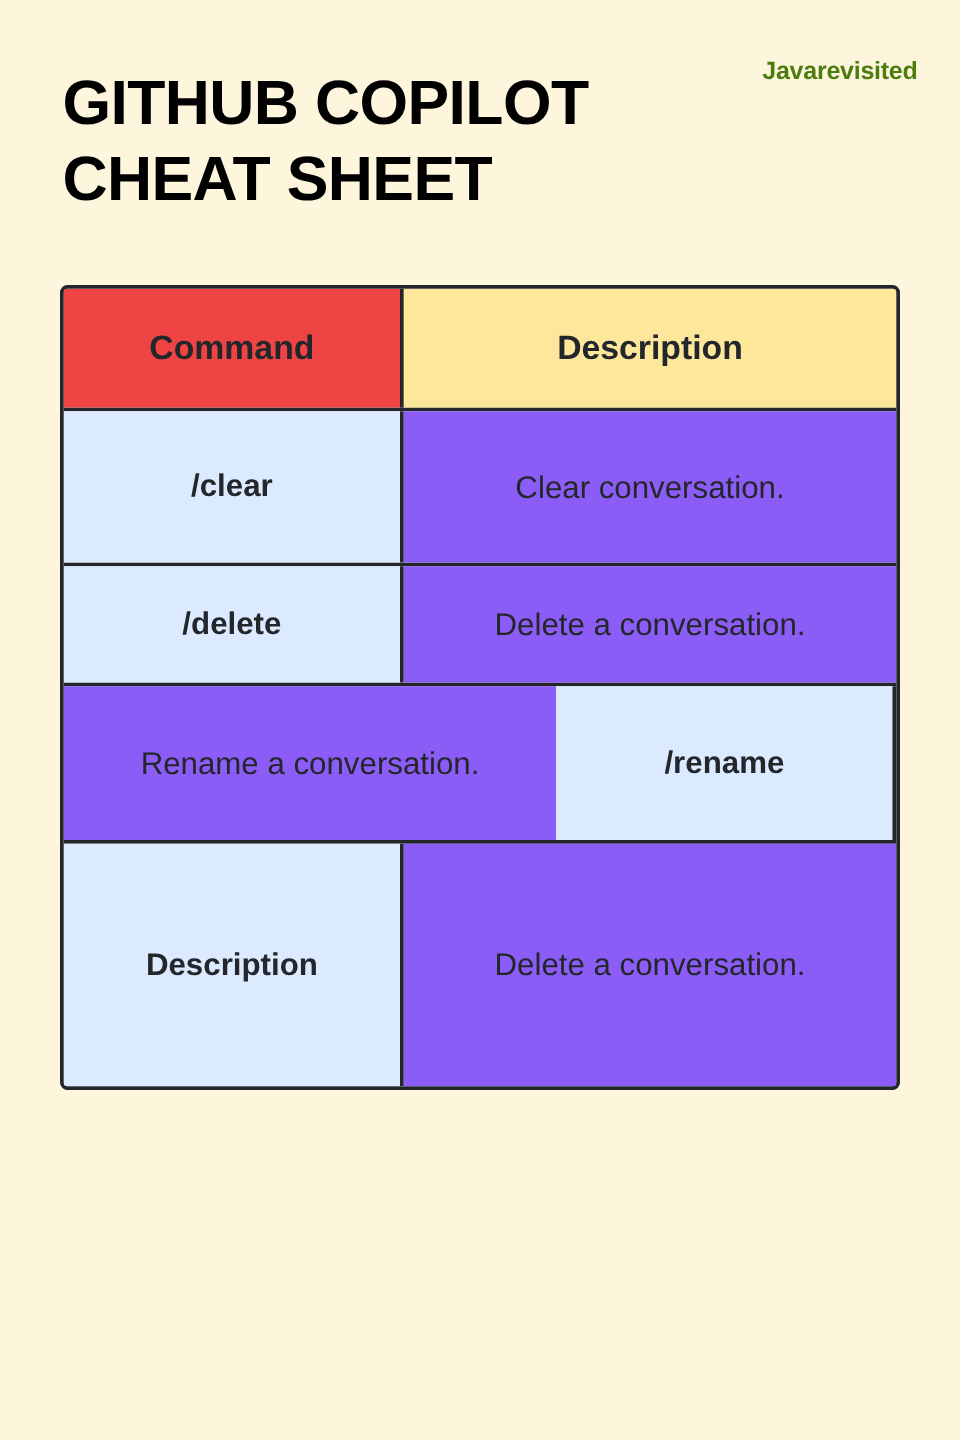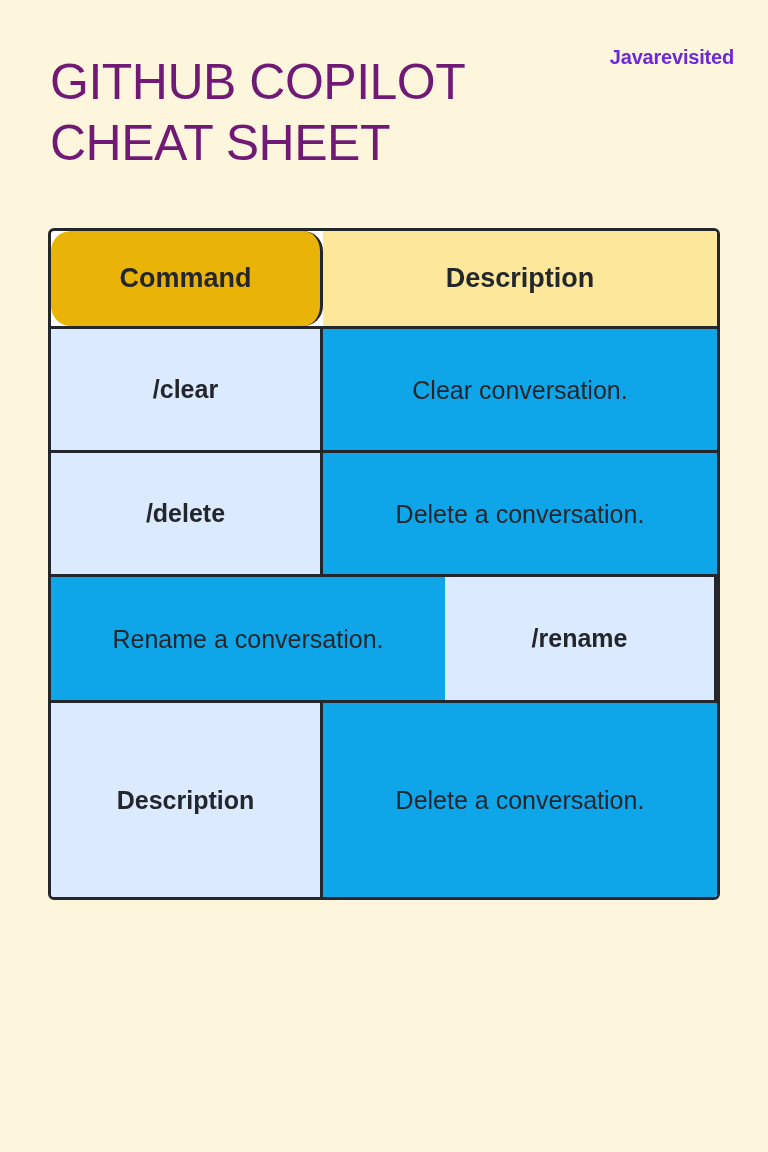--- a/index.html
+++ b/index.html
@@ -18,31 +18,31 @@
     height: 1152px;
     position: relative;
     padding: 0;
   }
   .brand {
     position: absolute;
     top: 46px;
     right: 34px;
     font-size: 20px;
     font-weight: 700;
-    color: #6d28d9;
+    color: #4d7c0f;
     letter-spacing: -0.2px;
   }
   .title {
     position: absolute;
     top: 52px;
     left: 50px;
     font-size: 50px;
     line-height: 1.22;
-    font-weight: 400;
-    color: #701a75;
+    font-weight: 700;
+    color: #000000;
     letter-spacing: -0.5px;
     max-width: 520px;
     text-transform: uppercase;
   }
   .table {
     position: absolute;
     left: 48px;
     top: 228px;
     width: 672px;
     border: 3px solid #23262b;
@@ -66,35 +66,35 @@
   }
   .cell-command {
     width: 272px;
     background: #dbeafe;
     border-right: 3px solid #23262b;
     font-weight: 700;
     font-size: 25px;
   }
   .cell-desc {
     width: 394px;
-    background: #0ea5e9;
+    background: #8b5cf6;
     font-size: 25px;
     font-weight: 400;
     line-height: 1.28;
   }
   .header .cell-command,
   .header .cell-desc {
     font-weight: 700;
     font-size: 27px;
   }
-  .header .cell-command { background: #eab308; border-radius: 20px; }
+  .header .cell-command { background: #ef4444; }
   .header .cell-desc { background: #fde79b; }
   .r-h { height: 98px; }
   .r-1 { height: 124px; }
-  .r-2 { height: 124px; }
+  .r-2 { height: 96px; }
   .r-3 { height: 126px; }
   .r-4 { height: 126px; }
   .r-5 { height: 194px; }
 </style>
 </head>
 <body>
 
 <div class="page">
 
   <div class="brand">Javarevisited</div>

